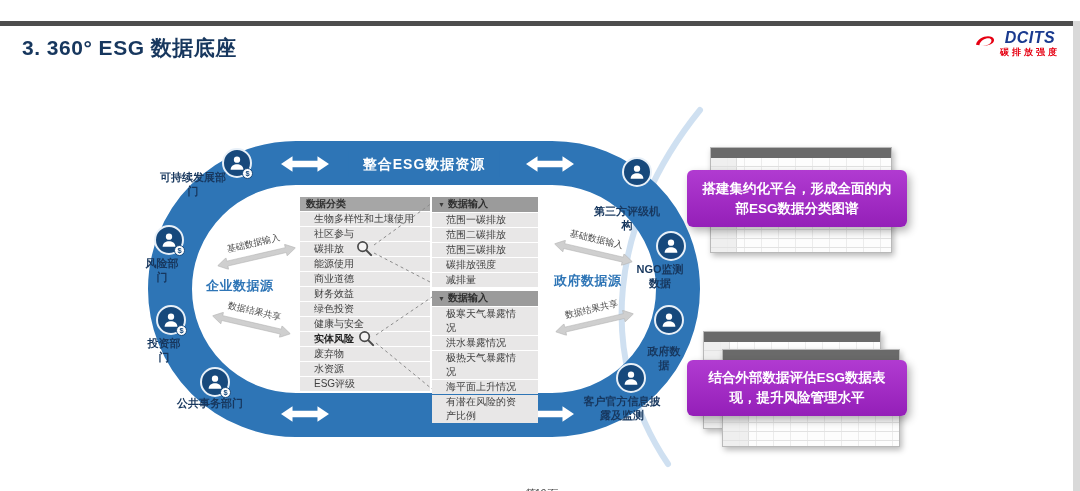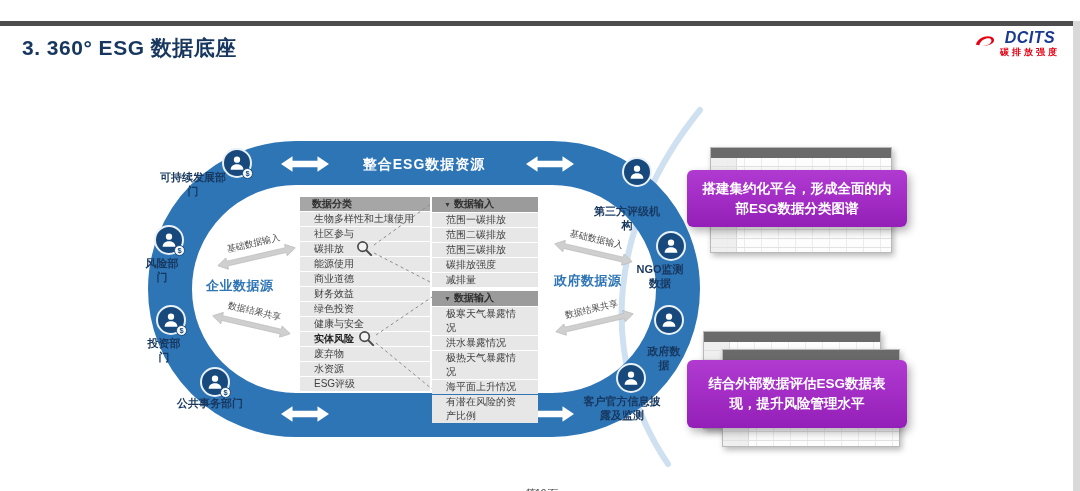--- a/index.html
+++ b/index.html
@@ -36,21 +36,21 @@
   .actor-label { position:absolute; font-size:11px; font-weight:bold; color:#17375e; text-align:center; line-height:1.25; }
 
   .src-label { position:absolute; color:#2e75b6; font-weight:bold; font-size:13px; letter-spacing:.5px; }
 
   .flow { position:absolute; width:86px; text-align:center; }
   .flow .ft { font-size:9px; color:#4a4a4a; margin-bottom:1px; white-space:nowrap; }
   .flow svg { display:block; margin:0 auto; }
 
   
   .tbl { position:absolute; }
-  .hd  { background:#a6a6a6; color:#2f2f2f; font-weight:bold; font-size:10px; line-height:14px; padding:0 12px; margin-bottom:1px; }
+  .hd  { background:#a6a6a6; color:#2f2f2f; font-weight:bold; font-size:10px; line-height:14px; padding:0 6px; margin-bottom:1px; }
   .hd2 { background:#9b9b9b; }
   .tri { font-size:7px; margin-right:3px; color:#3b3b3b; }
   .row { position:relative; background:#e8e7e7; color:#3f3f3f; font-size:10px; line-height:14px; padding:0 14px; margin-bottom:1px; }
   .row.bold { font-weight:bold; color:#222; }
   .mag { position:absolute; top:-2px; width:17px; height:17px; }
   .connectors { position:absolute; left:0; top:0; pointer-events:none; }
 
   
   .sheet { position:absolute; background:#fdfdfd; border:1px solid #b9b9b9; box-shadow:2px 3px 6px rgba(0,0,0,.28); z-index:2; }
   .shd { height:10px; background:#6a6a6a; }
@@ -279,16 +279,16 @@
   <div class="sheet" style="left:703px;top:310px;width:178px;height:98px">
     <div class="shd"></div>
     <div class="scol"></div>
     <div class="sgrid"></div>
   </div>
   <div class="sheet" style="left:722px;top:328px;width:178px;height:98px">
     <div class="shd"></div>
     <div class="scol"></div>
     <div class="sgrid"></div>
   </div>
-  <div class="callout" style="left:687px;top:339px;width:220px;height:68px">结合外部数据评估ESG数据表现，提升风险管理水平</div>
+  <div class="callout" style="left:687px;top:339px;width:220px;height:56px">结合外部数据评估ESG数据表现，提升风险管理水平</div>
 
   <div class="footer">第10页</div>
 </div>
 
 </body></html>

